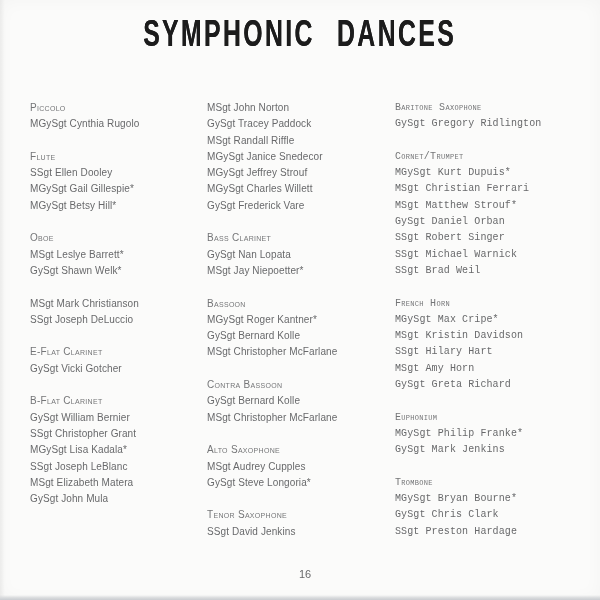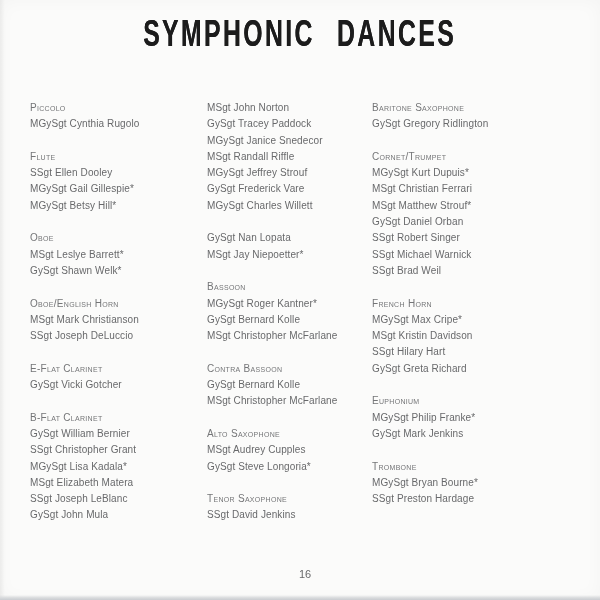--- a/index.html
+++ b/index.html
@@ -58,21 +58,21 @@
   }
   .col {
     position: absolute;
     top: 100px;
     line-height: 16.3px;
     font-size: 10px;
     color: var(--c-body-text, #68696b);
   }
   .col-1 { left: 30px;  width: 176px; }
   .col-2 { left: 207px; width: 175px; }
-  .col-3 { left: 372px; width: 195px; }
+  .col-3 { left: 395px; width: 195px; font-family: Liberation Mono, monospace; }
   .group { margin: 0 0 16.3px 0; }
   .sec-header {
     font-variant: small-caps;
     letter-spacing: 0.3px;
     color: var(--c-header-text, #747577);
   }
   .name {
     letter-spacing: 0.1px;
     white-space: nowrap;
   }
@@ -104,49 +104,49 @@
         <div class="name">SSgt Ellen Dooley</div>
         <div class="name">MGySgt Gail Gillespie*</div>
         <div class="name">MGySgt Betsy Hill*</div>
       </div>
       <div class="group">
         <div class="sec-header">Oboe</div>
         <div class="name">MSgt Leslye Barrett*</div>
         <div class="name">GySgt Shawn Welk*</div>
       </div>
       <div class="group">
-        <div class="sec-header">Oboe/English Horn</div>
         <div class="name">MSgt Mark Christianson</div>
         <div class="name">SSgt Joseph DeLuccio</div>
       </div>
       <div class="group">
         <div class="sec-header">E-Flat Clarinet</div>
         <div class="name">GySgt Vicki Gotcher</div>
       </div>
       <div class="group">
         <div class="sec-header">B-Flat Clarinet</div>
         <div class="name">GySgt William Bernier</div>
         <div class="name">SSgt Christopher Grant</div>
         <div class="name">MGySgt Lisa Kadala*</div>
+        <div class="name">SSgt Joseph LeBlanc</div>
         <div class="name">MSgt Elizabeth Matera</div>
-        <div class="name">SSgt Joseph LeBlanc</div>
         <div class="name">GySgt John Mula</div>
       </div>
     </div>
   <div class="col col-2">
       <div class="group">
         <div class="name">MSgt John Norton</div>
         <div class="name">GySgt Tracey Paddock</div>
+        <div class="name">MSgt Randall Riffle</div>
         <div class="name">MGySgt Janice Snedecor</div>
-        <div class="name">MSgt Randall Riffle</div>
         <div class="name">MGySgt Jeffrey Strouf</div>
+        <div class="name">MGySgt Charles Willett</div>
         <div class="name">GySgt Frederick Vare</div>
-        <div class="name">MGySgt Charles Willett</div>
-      </div>
-      <div class="group">
+      </div>
+      <div class="group">
+        <div class="sec-header">Bass Clarinet</div>
         <div class="name">GySgt Nan Lopata</div>
         <div class="name">MSgt Jay Niepoetter*</div>
       </div>
       <div class="group">
         <div class="sec-header">Bassoon</div>
         <div class="name">MGySgt Roger Kantner*</div>
         <div class="name">GySgt Bernard Kolle</div>
         <div class="name">MSgt Christopher McFarlane</div>
       </div>
       <div class="group">
@@ -177,28 +177,30 @@
         <div class="name">GySgt Daniel Orban</div>
         <div class="name">SSgt Robert Singer</div>
         <div class="name">SSgt Michael Warnick</div>
         <div class="name">SSgt Brad Weil</div>
       </div>
       <div class="group">
         <div class="sec-header">French Horn</div>
         <div class="name">MGySgt Max Cripe*</div>
         <div class="name">MSgt Kristin Davidson</div>
         <div class="name">SSgt Hilary Hart</div>
+        <div class="name">MSgt Amy Horn</div>
         <div class="name">GySgt Greta Richard</div>
       </div>
       <div class="group">
         <div class="sec-header">Euphonium</div>
         <div class="name">MGySgt Philip Franke*</div>
         <div class="name">GySgt Mark Jenkins</div>
       </div>
       <div class="group">
         <div class="sec-header">Trombone</div>
         <div class="name">MGySgt Bryan Bourne*</div>
+        <div class="name">GySgt Chris Clark</div>
         <div class="name">SSgt Preston Hardage</div>
       </div>
     </div>
 
   <div class="page-number">16</div>
 </div>
 
 </body></html>

